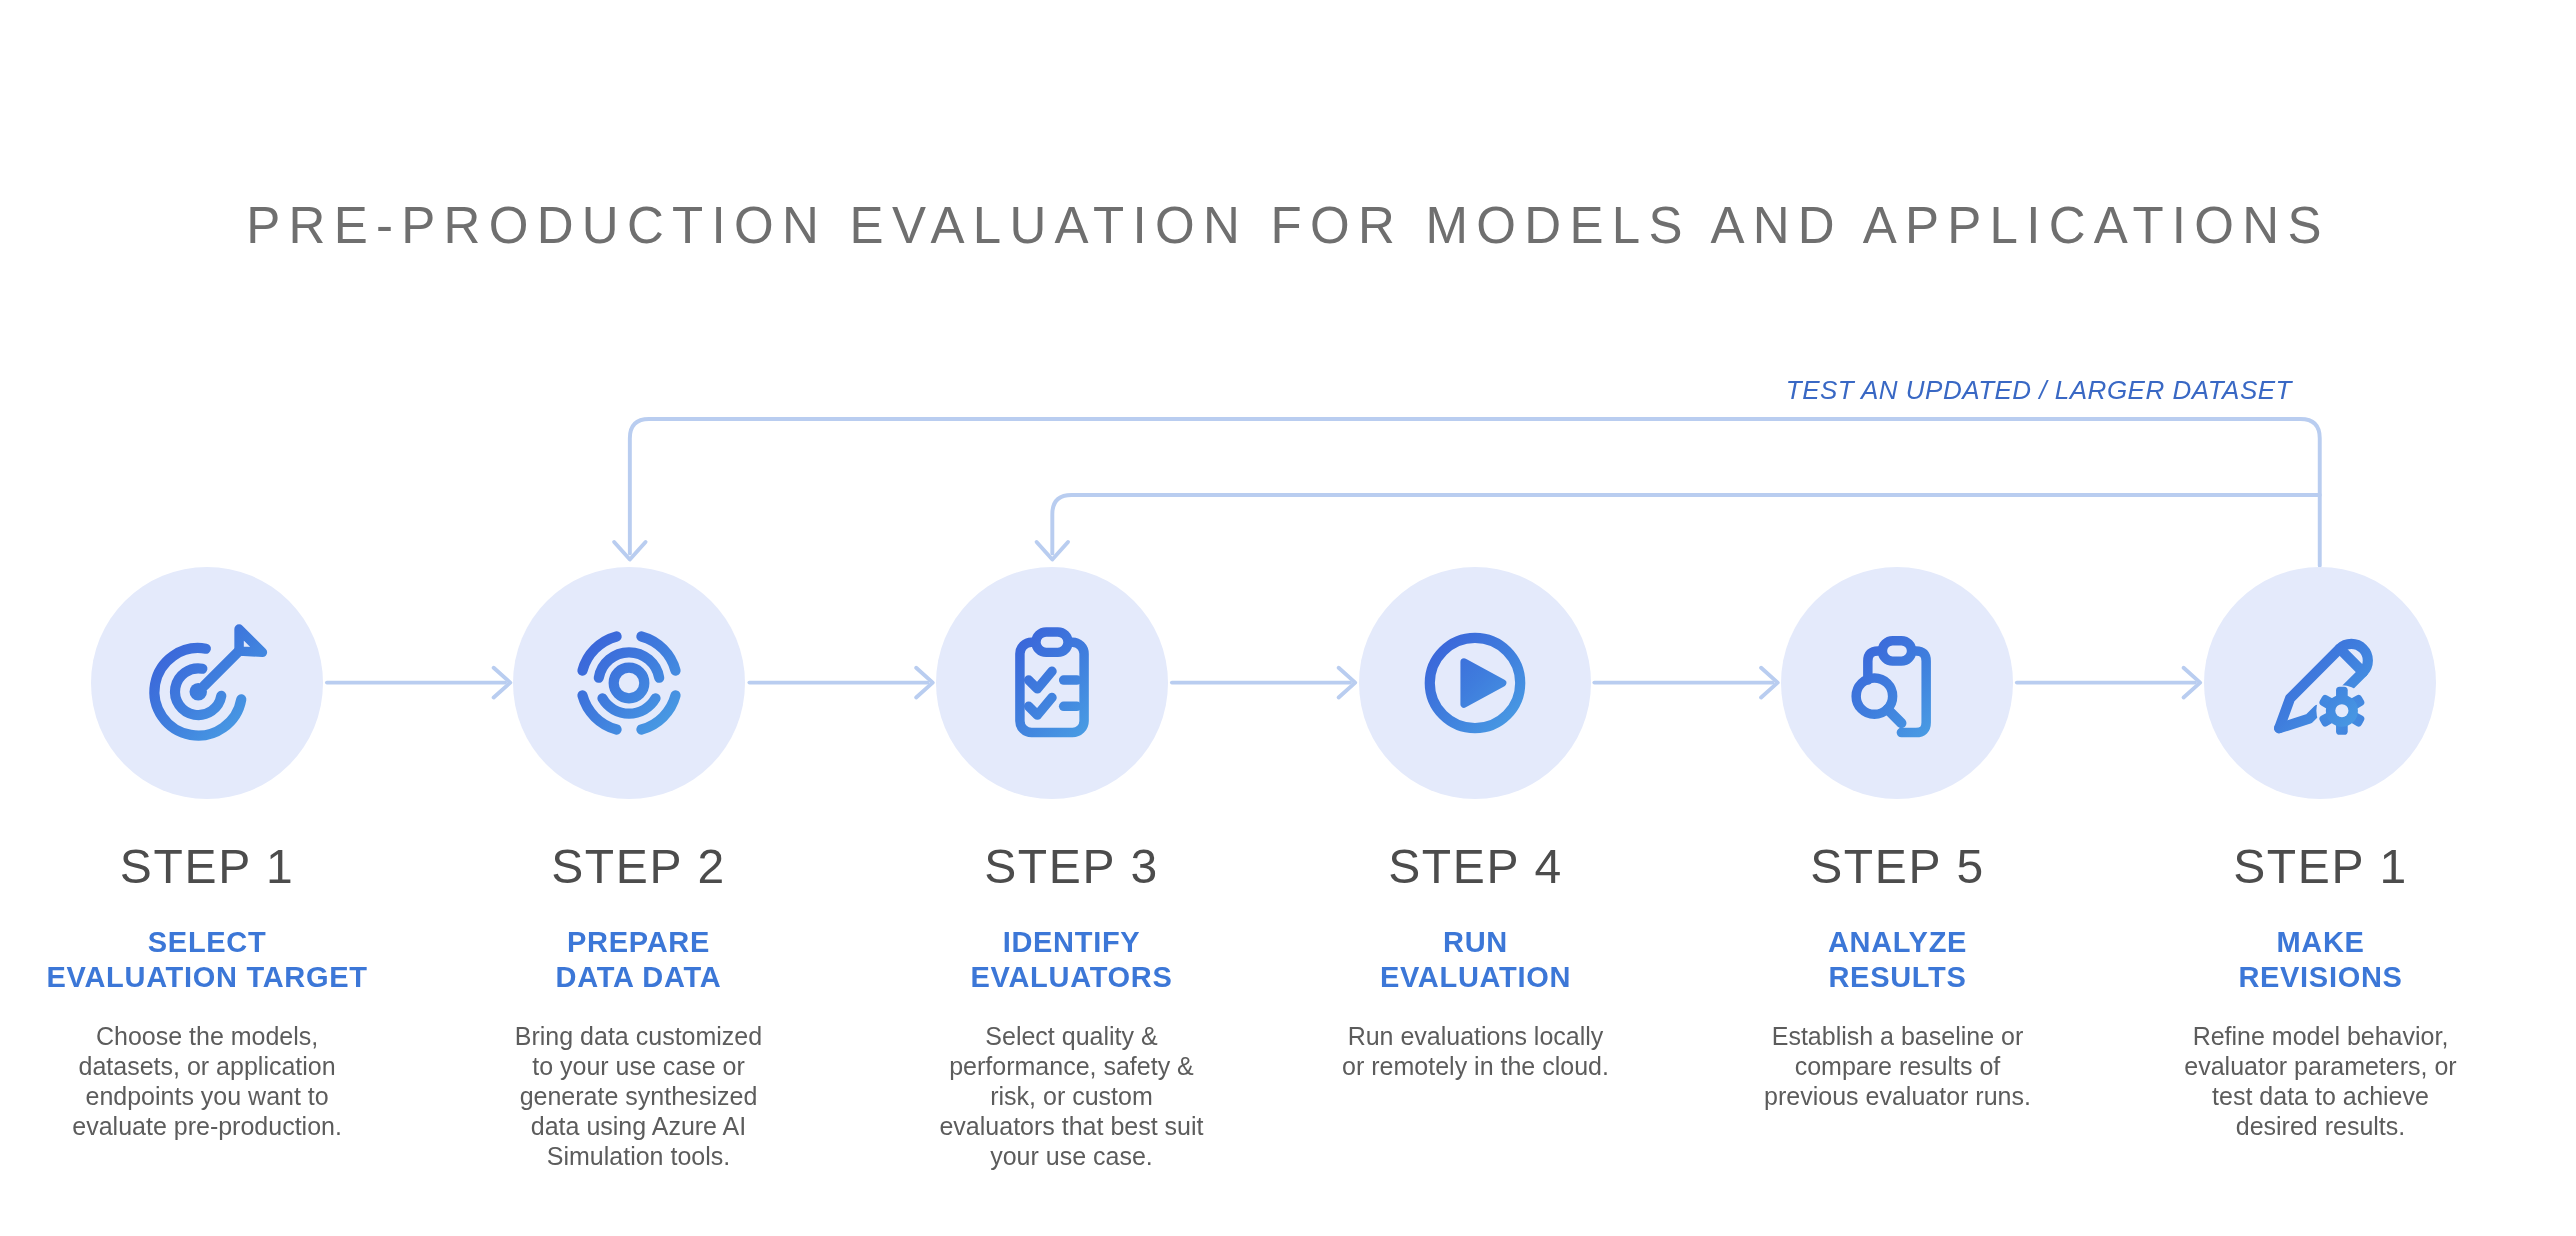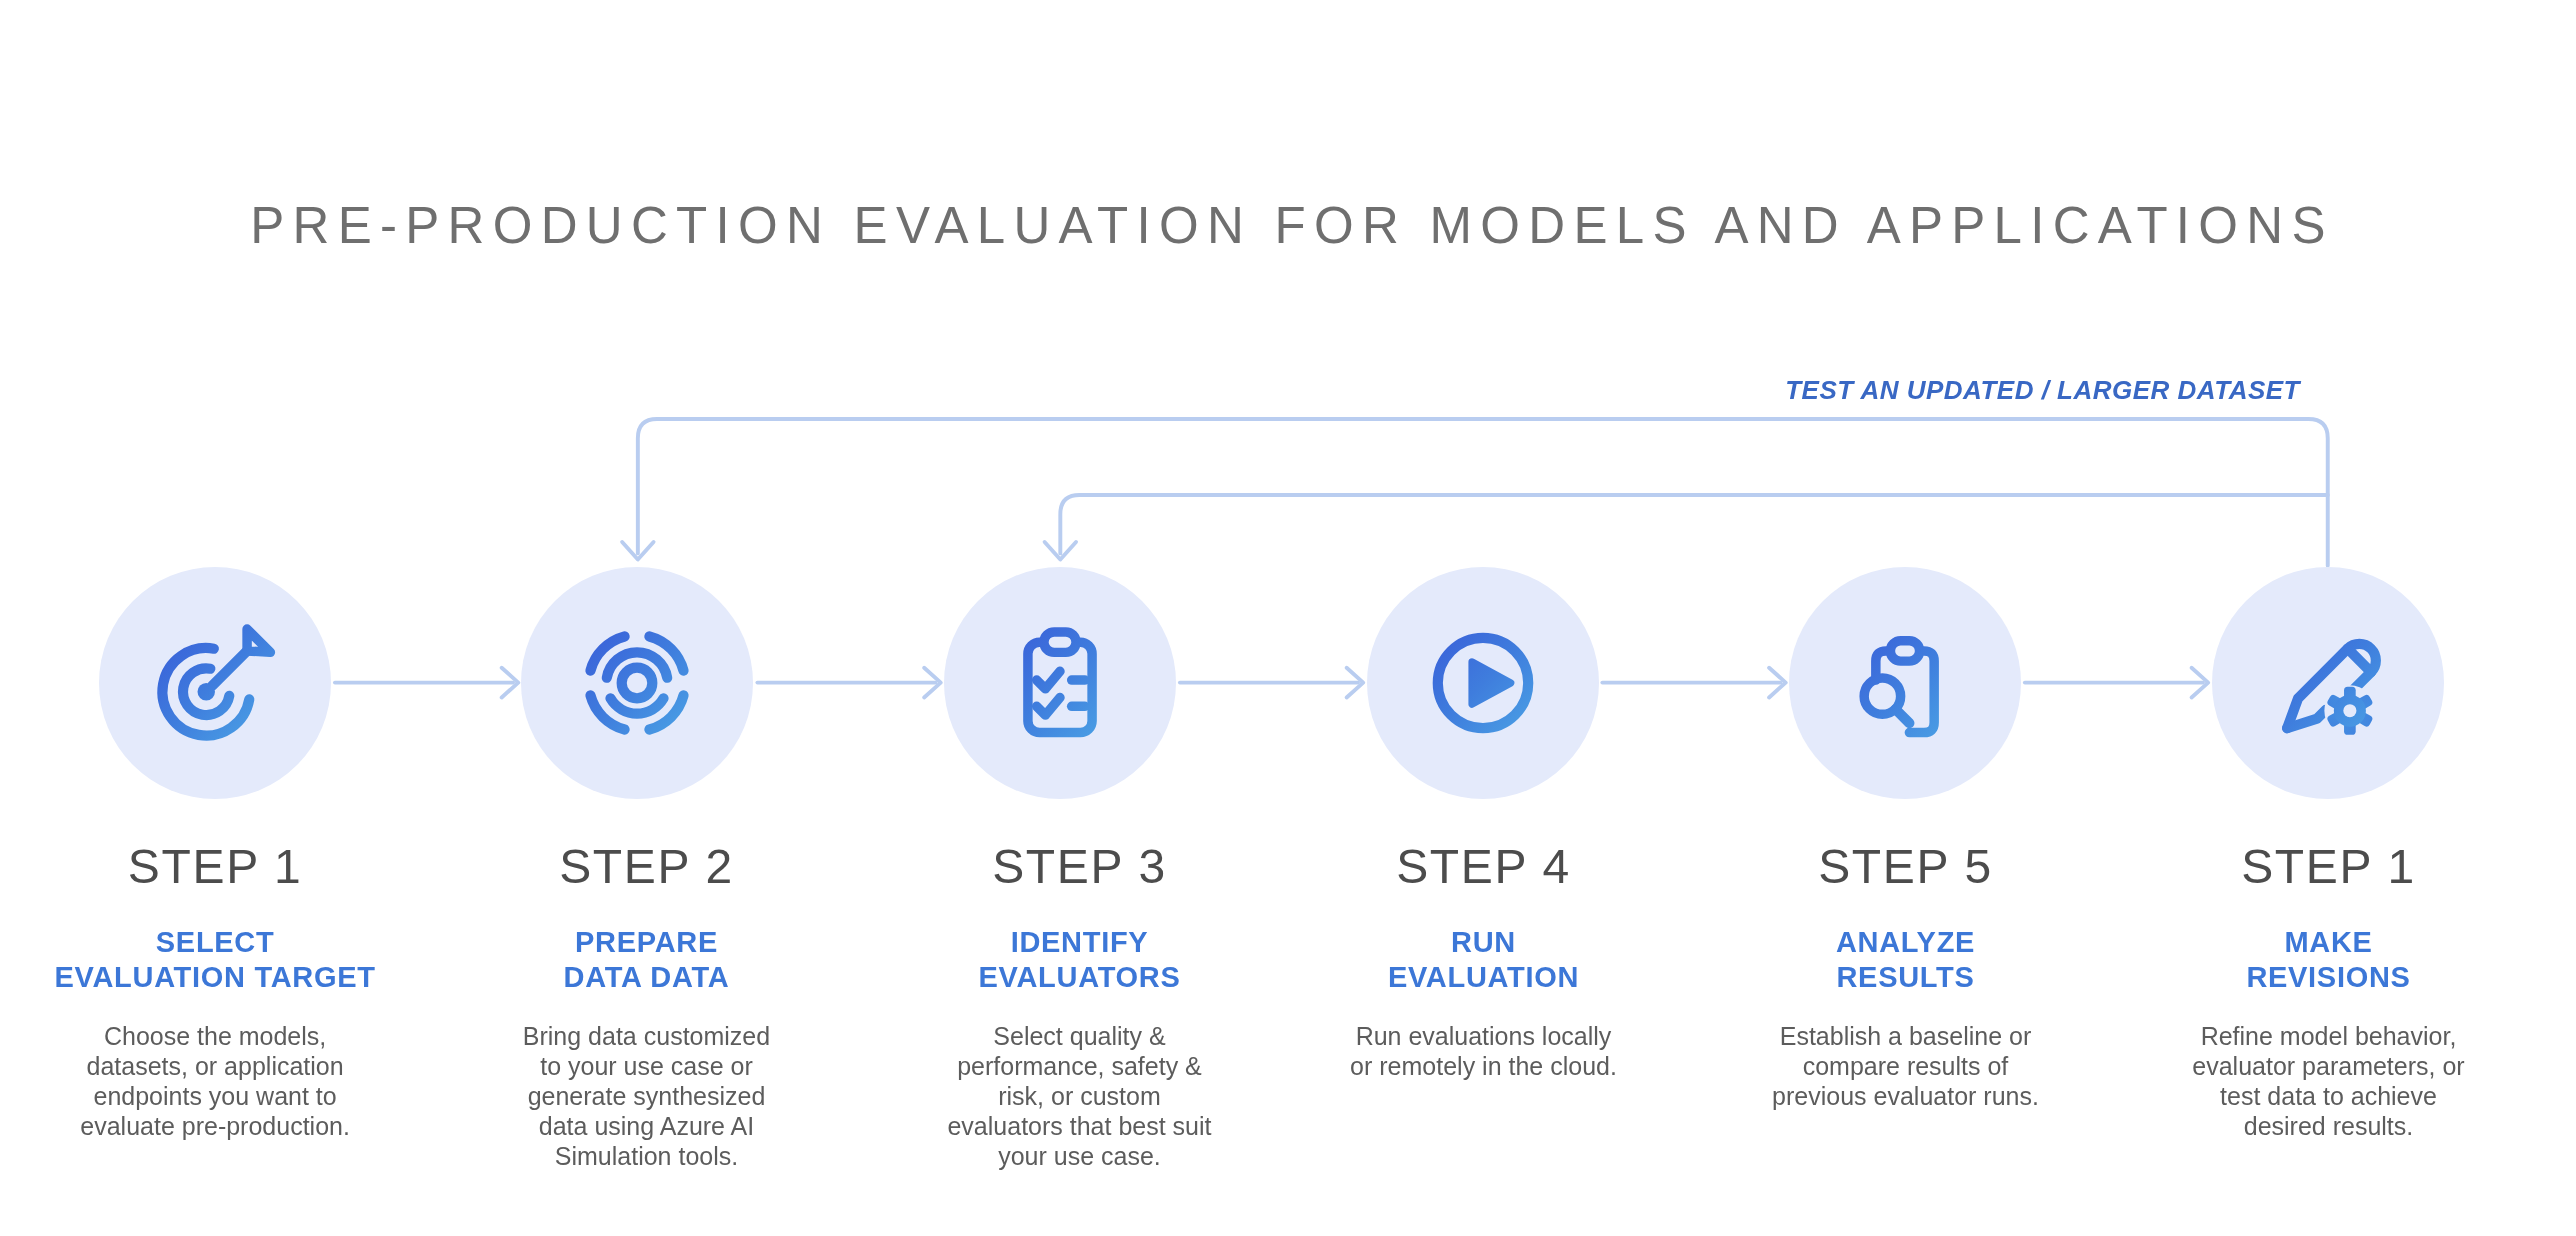--- a/index.html
+++ b/index.html
@@ -1,30 +1,30 @@
 <!DOCTYPE html>
 <html style="font-size:14px"><head>
 <meta charset="utf-8">
 <style>
   html,body{margin:0;padding:0;background:#ffffff;}
   body{width:2576px;height:1236px;overflow:hidden;position:relative;
        font-family:"Liberation Sans", sans-serif;}
-  .canvas{position:absolute;inset:0;margin-left:8px;}
+  .canvas{position:absolute;inset:0;}
 
   .diagram-title{
     position:absolute;top:162px;left:0;width:100%;
     text-align:center;font-size:51px;font-weight:400;
     color:#6f6f6f;letter-spacing:8.3px;white-space:nowrap;
   }
 
   svg.flow-lines{position:absolute;left:0;top:0;}
 
   .fb-label{
-    position:absolute;right:276px;text-align:right;
-    font-size:26px;font-weight:bold;font-style:italic;
+    position:absolute;right:284px;text-align:right;
+    font-size:26px;font-weight:normal;font-style:italic;
     color:#3968c4;letter-spacing:0.5px;white-space:nowrap;
   }
   .fb-label.fb1{top:375px;}
   .fb-label.fb2{top:451px;}
 
   .circle{
     position:absolute;top:567px;width:232px;height:232px;
     border-radius:50%;background:#e4eafb;
     display:flex;align-items:center;justify-content:center;
   }

